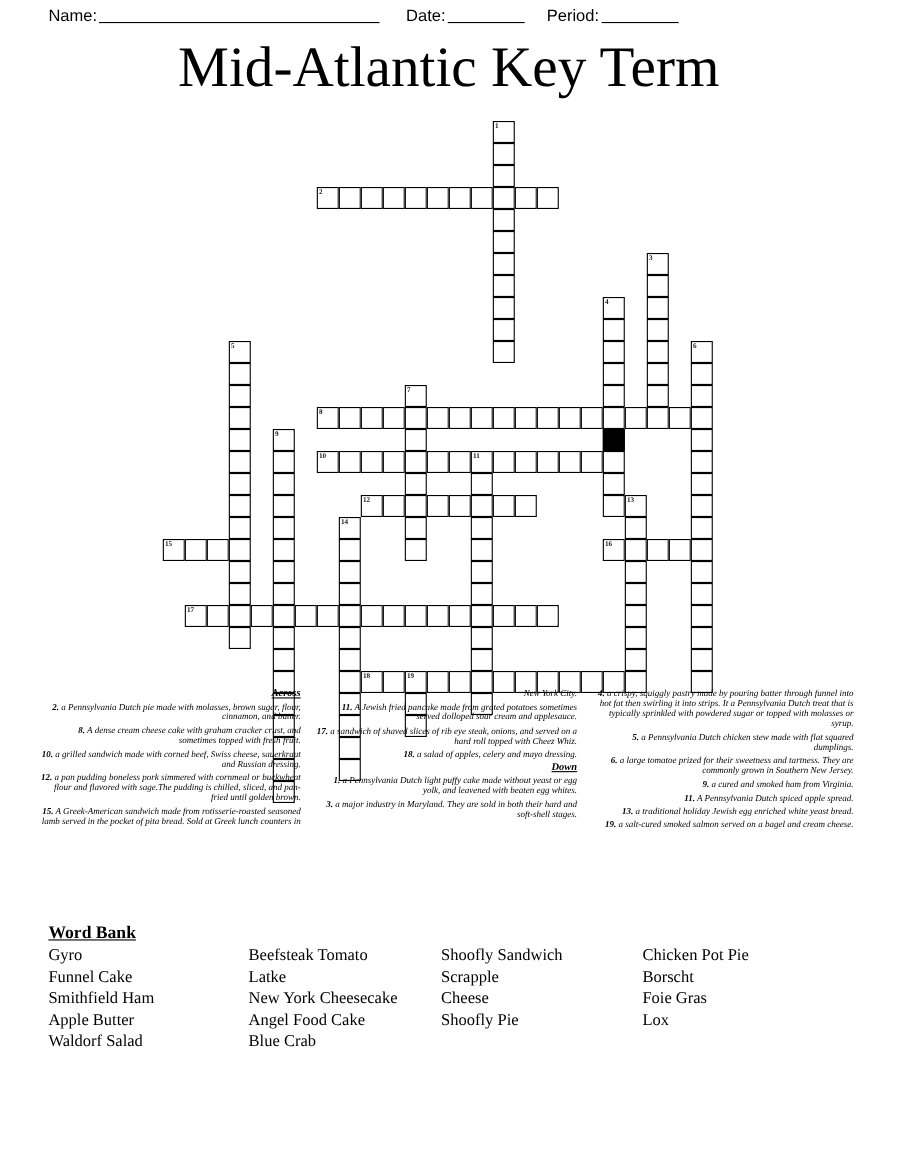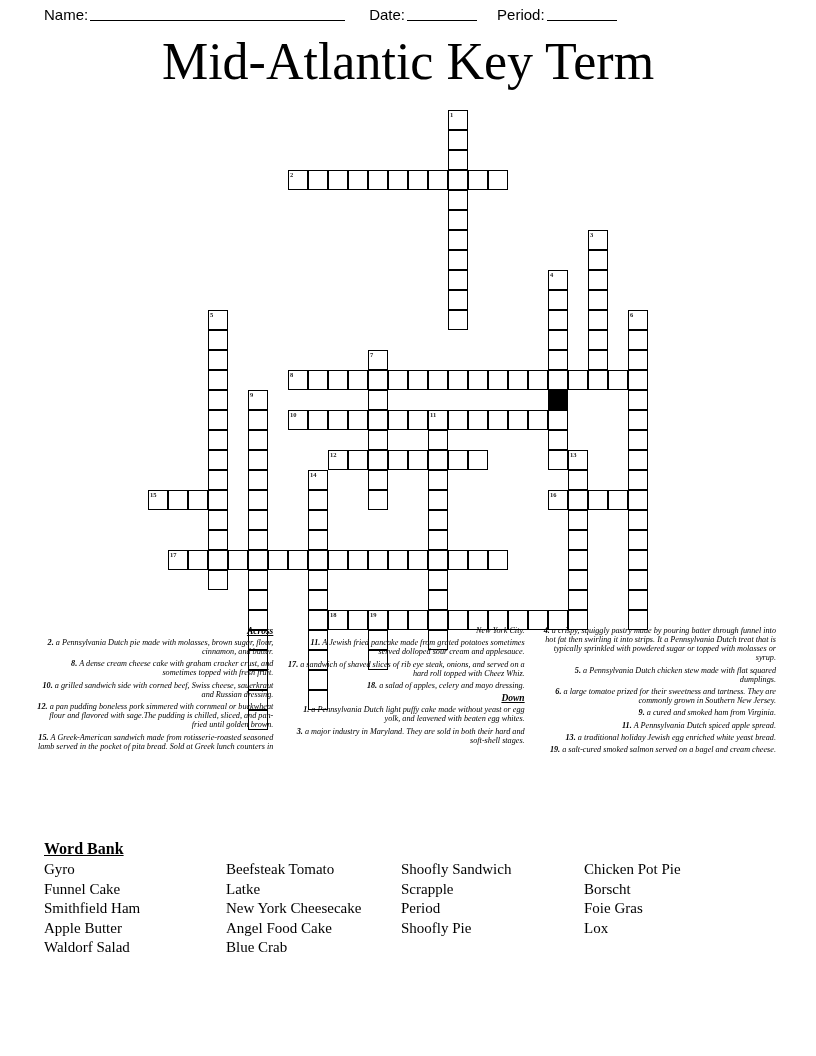--- a/index.html
+++ b/index.html
@@ -351,21 +351,21 @@
     <div class="cell" style="left: 308px; top: 670px;"></div>
     <div class="cell" style="left: 248px; top: 690px;"></div>
     <div class="cell" style="left: 308px; top: 690px;"></div>
     <div class="cell" style="left: 248px; top: 710px;"></div>
   </div>
 
 <div id="clues">
     <div class="section-head">Across</div>
     <p class="clue"><b>2.</b><span> a Pennsylvania Dutch pie made with molasses, brown sugar, flour, cinnamon, and butter.</span></p>
     <p class="clue"><b>8.</b><span> A dense cream cheese cake with graham cracker crust, and sometimes topped with fresh fruit.</span></p>
-    <p class="clue"><b>10.</b><span> a grilled sandwich side with corned beef, Swiss cheese, sauerkraut and Russian dressing.</span></p>
+    <p class="clue"><b>10.</b><span> a grilled sandwich made with corned beef, Swiss cheese, sauerkraut and Russian dressing.</span></p>
     <p class="clue"><b>12.</b><span> a pan pudding boneless pork simmered with cornmeal or buckwheat flour and flavored with sage.The pudding is chilled, sliced, and pan-fried until golden brown.</span></p>
     <p class="clue"><b>15.</b><span> A Greek-American sandwich made from rotisserie-roasted seasoned lamb served in the pocket of pita bread. Sold at Greek lunch counters in New York City.</span></p>
     <p class="clue"><b>11.</b><span> A Jewish fried pancake made from grated potatoes sometimes served dolloped sour cream and applesauce.</span></p>
     <p class="clue"><b>17.</b><span> a sandwich of shaved slices of rib eye steak, onions, and served on a hard roll topped with Cheez Whiz.</span></p>
     <p class="clue"><b>18.</b><span> a salad of apples, celery and mayo dressing.</span></p>
     <div class="section-head">Down</div>
     <p class="clue"><b>1.</b><span> a Pennsylvania Dutch light puffy cake made without yeast or egg yolk, and leavened with beaten egg whites.</span></p>
     <p class="clue"><b>3.</b><span> a major industry in Maryland. They are sold in both their hard and soft-shell stages.</span></p>
     <p class="clue"><b>4.</b><span> a crispy, squiggly pastry made by pouring batter through funnel into hot fat then swirling it into strips. It a Pennsylvania Dutch treat that is typically sprinkled with powdered sugar or topped with molasses or syrup.</span></p>
     <p class="clue"><b>5.</b><span> a Pennsylvania Dutch chicken stew made with flat squared dumplings.</span></p>
@@ -382,21 +382,21 @@
       <div class="wb-item">Gyro</div>
       <div class="wb-item">Beefsteak Tomato</div>
       <div class="wb-item">Shoofly Sandwich</div>
       <div class="wb-item">Chicken Pot Pie</div>
       <div class="wb-item">Funnel Cake</div>
       <div class="wb-item">Latke</div>
       <div class="wb-item">Scrapple</div>
       <div class="wb-item">Borscht</div>
       <div class="wb-item">Smithfield Ham</div>
       <div class="wb-item">New York Cheesecake</div>
-      <div class="wb-item">Period</div>
+      <div class="wb-item">Cheese</div>
       <div class="wb-item">Foie Gras</div>
       <div class="wb-item">Apple Butter</div>
       <div class="wb-item">Angel Food Cake</div>
       <div class="wb-item">Shoofly Pie</div>
       <div class="wb-item">Lox</div>
       <div class="wb-item">Waldorf Salad</div>
       <div class="wb-item">Blue Crab</div>
       <div class="wb-item"></div>
     </div>
 </div>

